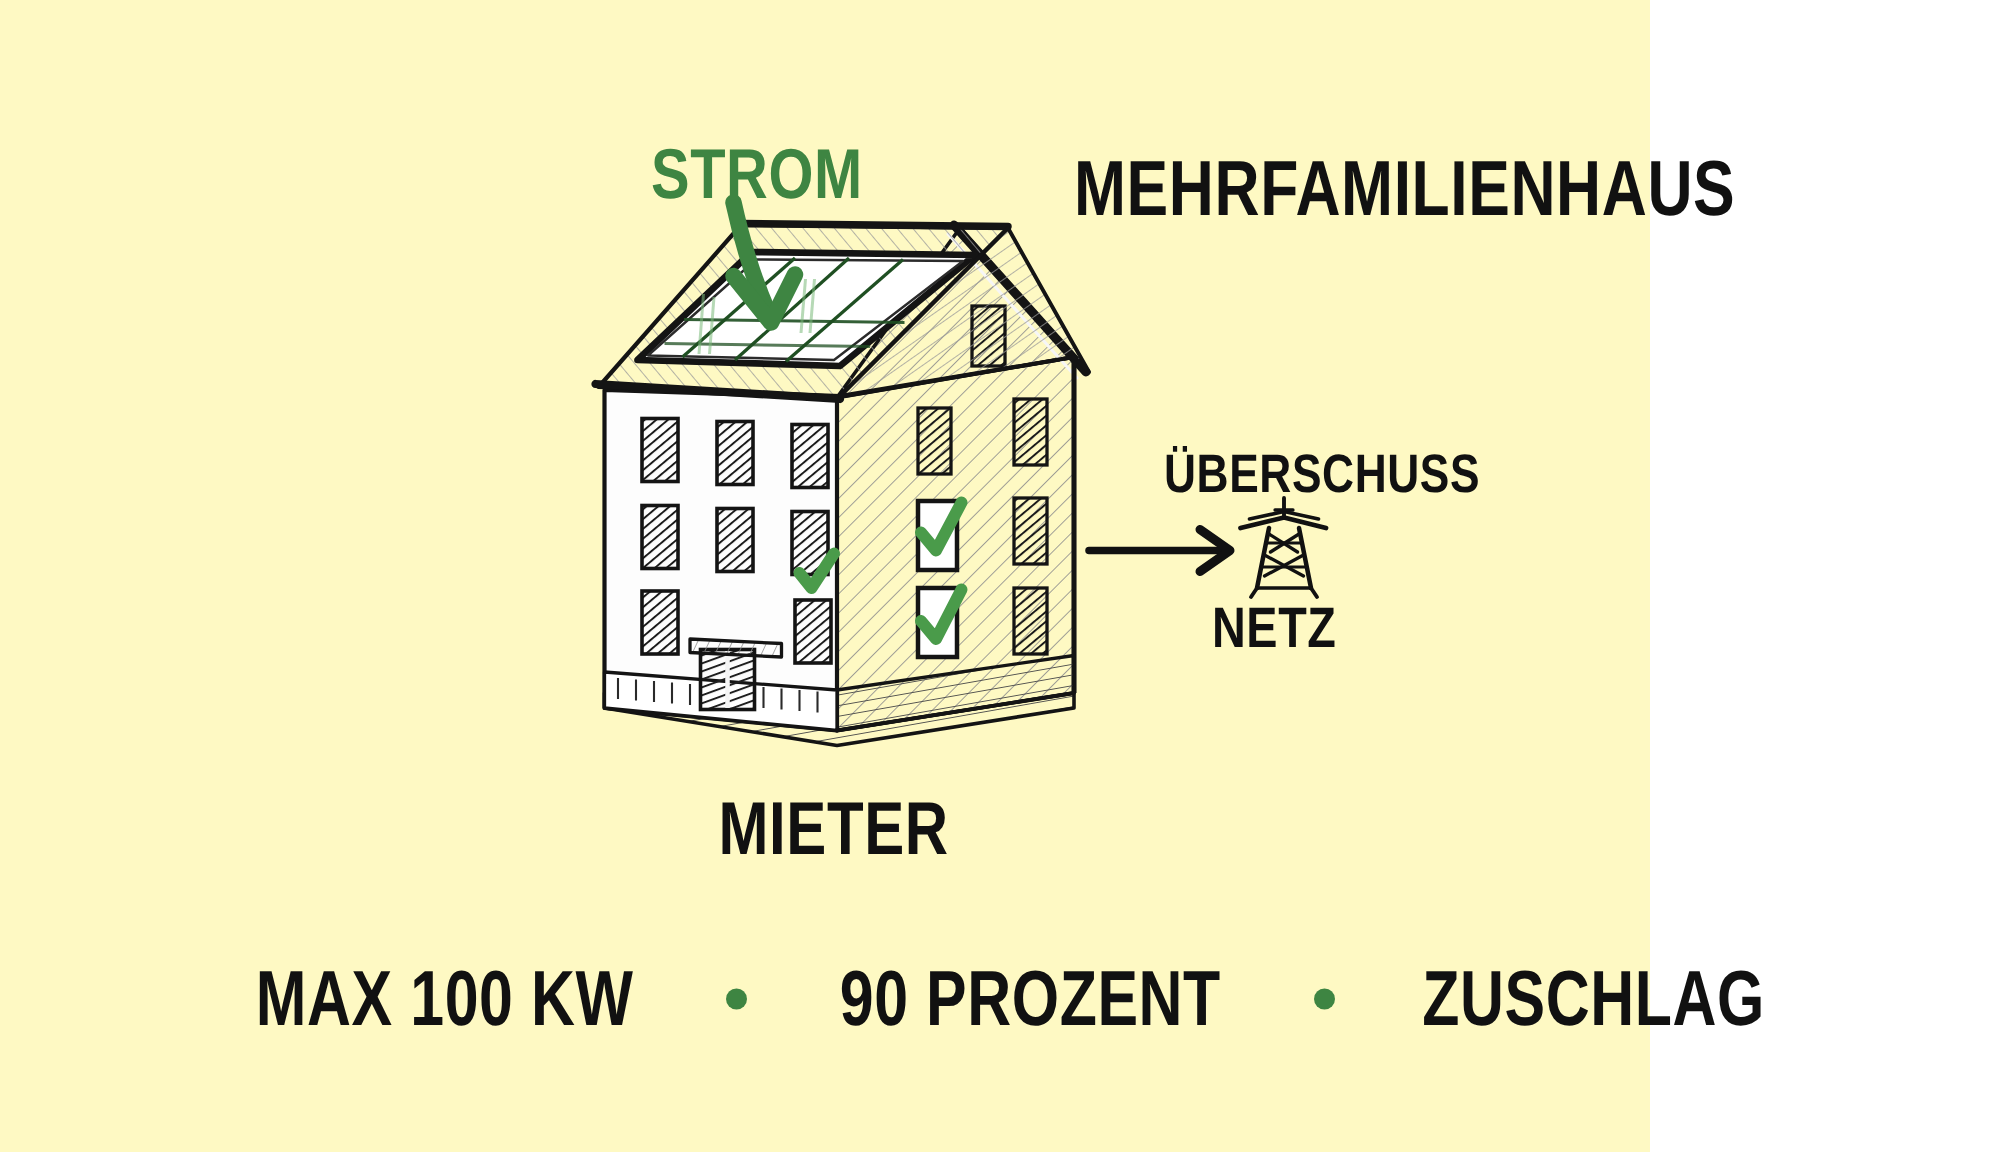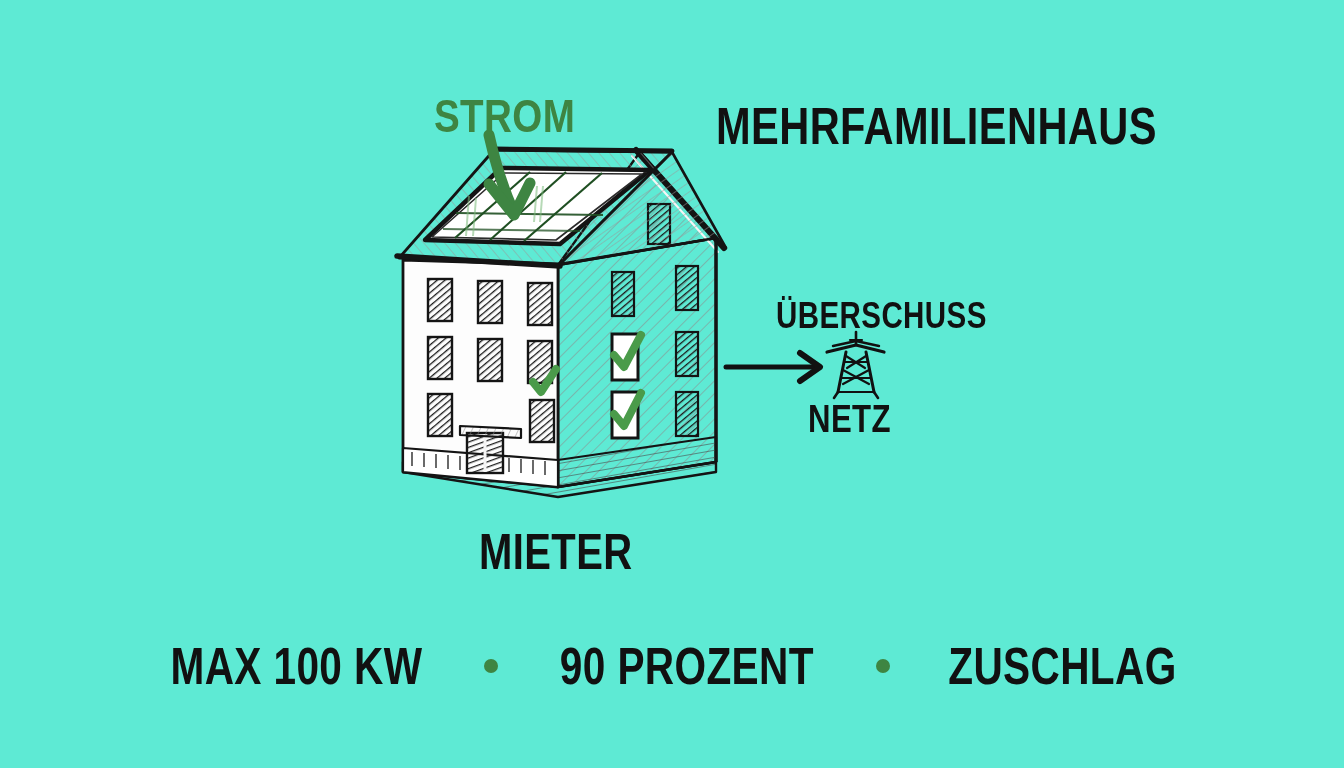--- a/index.html
+++ b/index.html
@@ -10,23 +10,23 @@
   body {
     width: 1344px;
     height: 768px;
     overflow: hidden;
     font-family: "Liberation Sans", sans-serif;
     position: relative;
   }
   #stage {
     position: absolute;
     left: 0; top: 0;
-    width: 1344px;
+    width: 1100px;
     height: 768px;
-    background: #5eead4;
+    background: #fef9c3;
   }
   svg.scene {
     position: absolute;
     left: 0; top: 0;
     width: 1344px;
     height: 768px;
   }
   .lbl {
     position: absolute;
     font-family: "Liberation Sans Narrow", "Liberation Sans", sans-serif;

